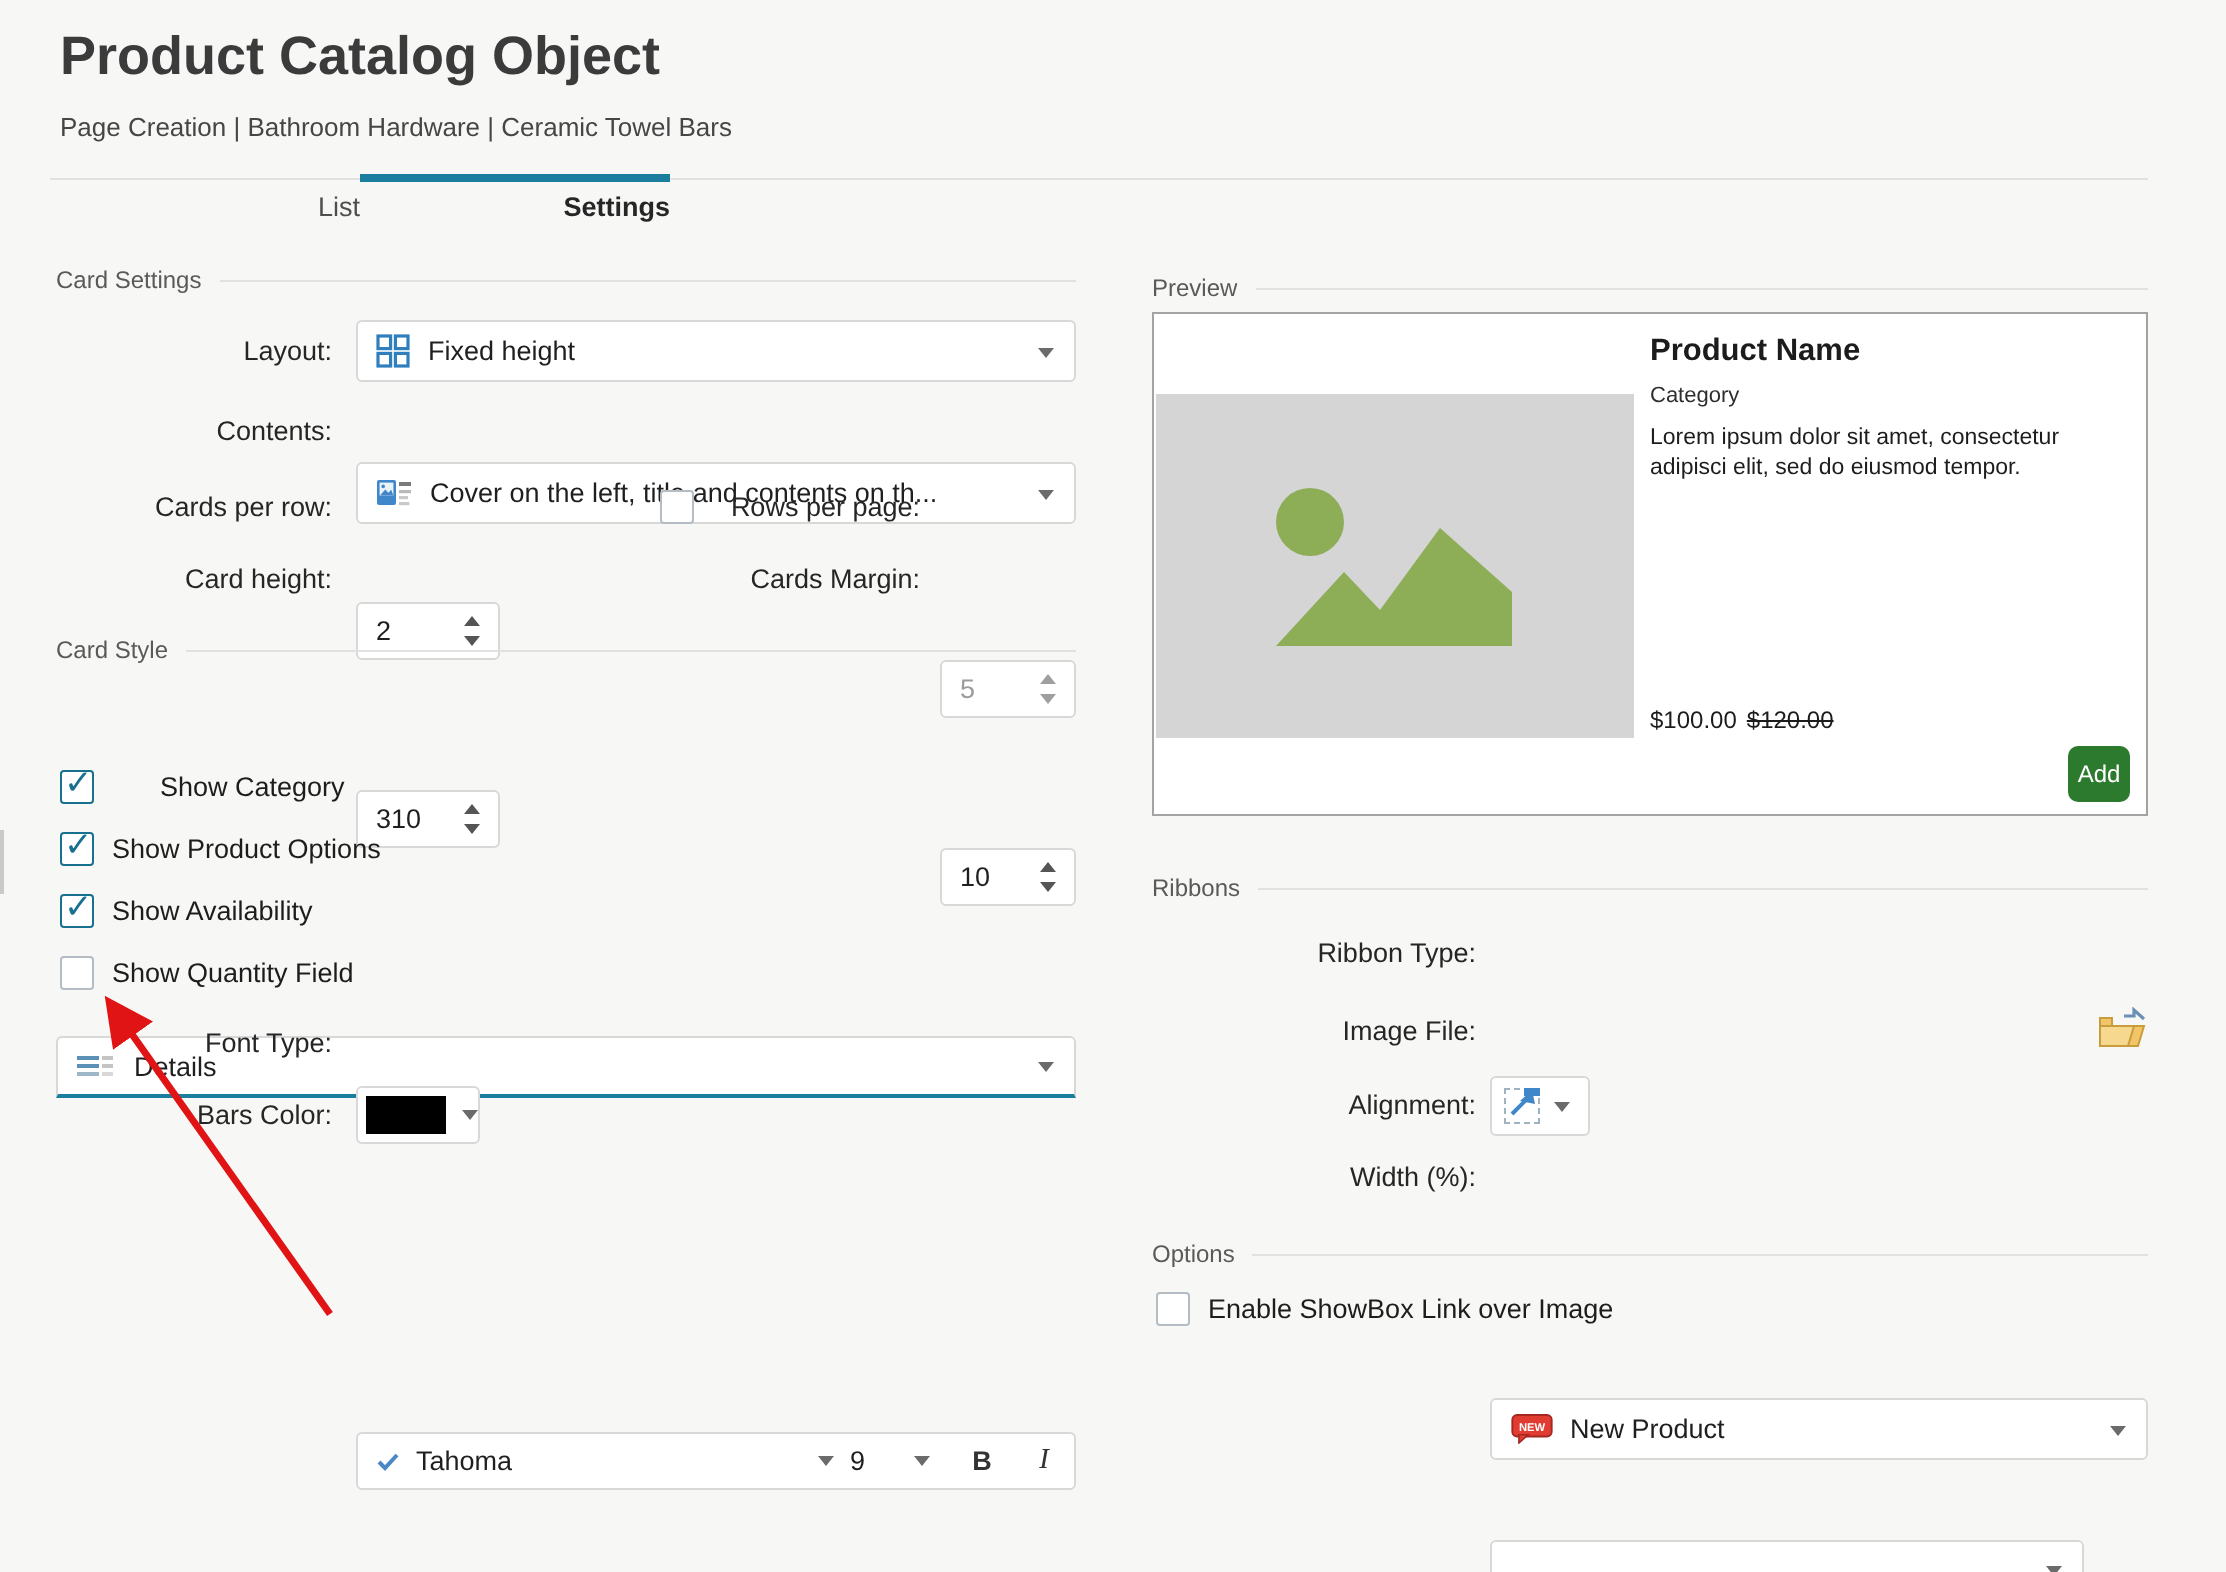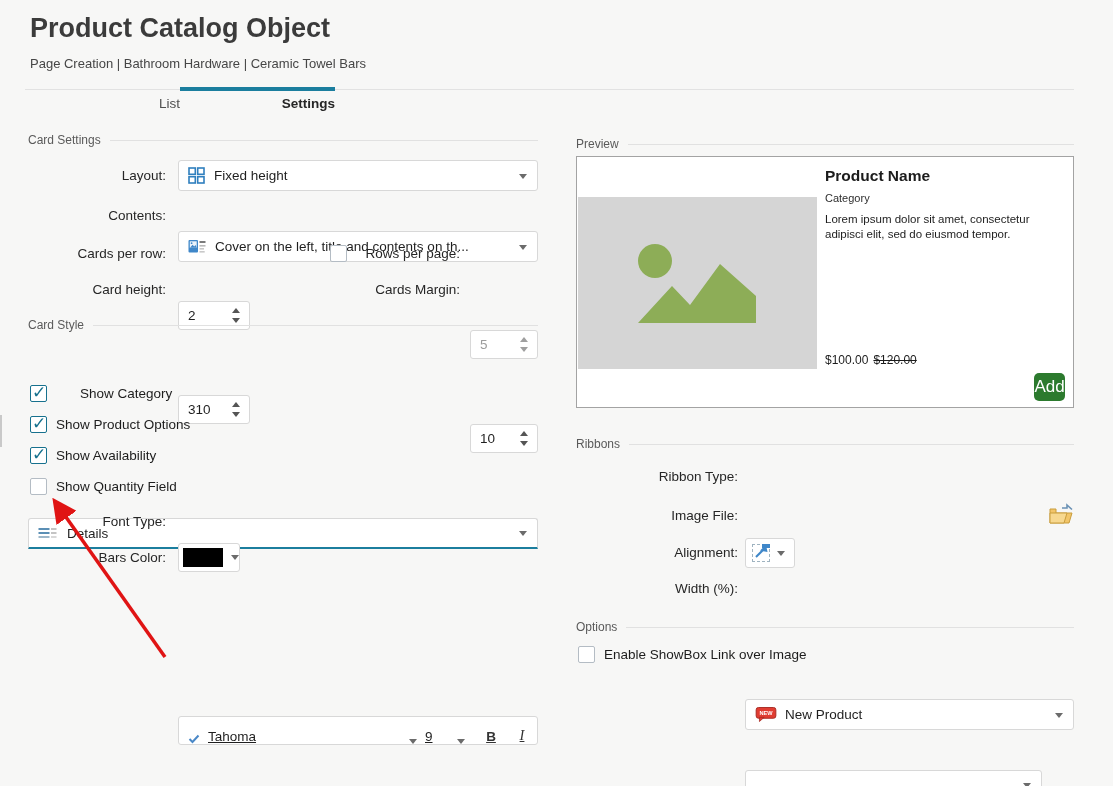--- a/index.html
+++ b/index.html
@@ -53,25 +53,25 @@
   .ic { flex:0 0 auto; display:inline-block; }
 
   
   .preview-card { background:#fff; border:1px solid #a3a3a3; }
   .ph { position:absolute; left:1px; top:40px; width:239px; height:172px; background:#d5d5d5; }
   .pv-name { position:absolute; left:248px; top:10px; font-size:15.5px; font-weight:600; color:#1c1c1c; }
   .pv-cat { position:absolute; left:248px; top:35px; font-size:11px; color:#2e2e2e; }
   .pv-desc { position:absolute; left:248px; top:55px; width:240px; font-size:11.5px; line-height:1.32; color:#1d1d1d; }
   .pv-price { position:absolute; left:248px; top:196px; font-size:12px; color:#1c1c1c; }
   .pv-price .old { text-decoration:line-through; margin-left:5px; }
-  .pv-add { position:absolute; left:457px; top:216px; width:31px; height:28px; background:#2c7a2e; border-radius:5px; color:#fff; font-size:17px; text-align:center; line-height:28px; }
+  .pv-add { position:absolute; left:457px; top:216px; width:31px; height:28px; background:#2c7a2e; border-radius:5px; color:#fff; font-size:12px; text-align:center; line-height:28px; }
 
   
   .font-ctl { position:relative; }
-  .font-ctl .seg { display:flex; align-items:flex-end; height:100%;text-decoration:underline; }
+  .font-ctl .seg { display:flex; align-items:center; height:100%; }
   .font-name { flex:1; padding-left:9px; gap:8px; }
   .font-name .caret { margin-left:auto; margin-right:8px; }
   .font-size-seg { width:50px; }
   .font-size-seg .caret { margin-left:auto; margin-right:10px; }
   .btn-b { width:32px; justify-content:center; font-weight:700; font-size:13.5px; color:#333; }
   .btn-i { width:30px; justify-content:center; font-style:italic; font-family:"Liberation Serif",serif; font-size:14.5px; color:#333; }
 
   .swatch { width:40px; height:19px; background:#000; margin-left:4px; }
   .color-ctl .caret { margin-left:8px; }
 

